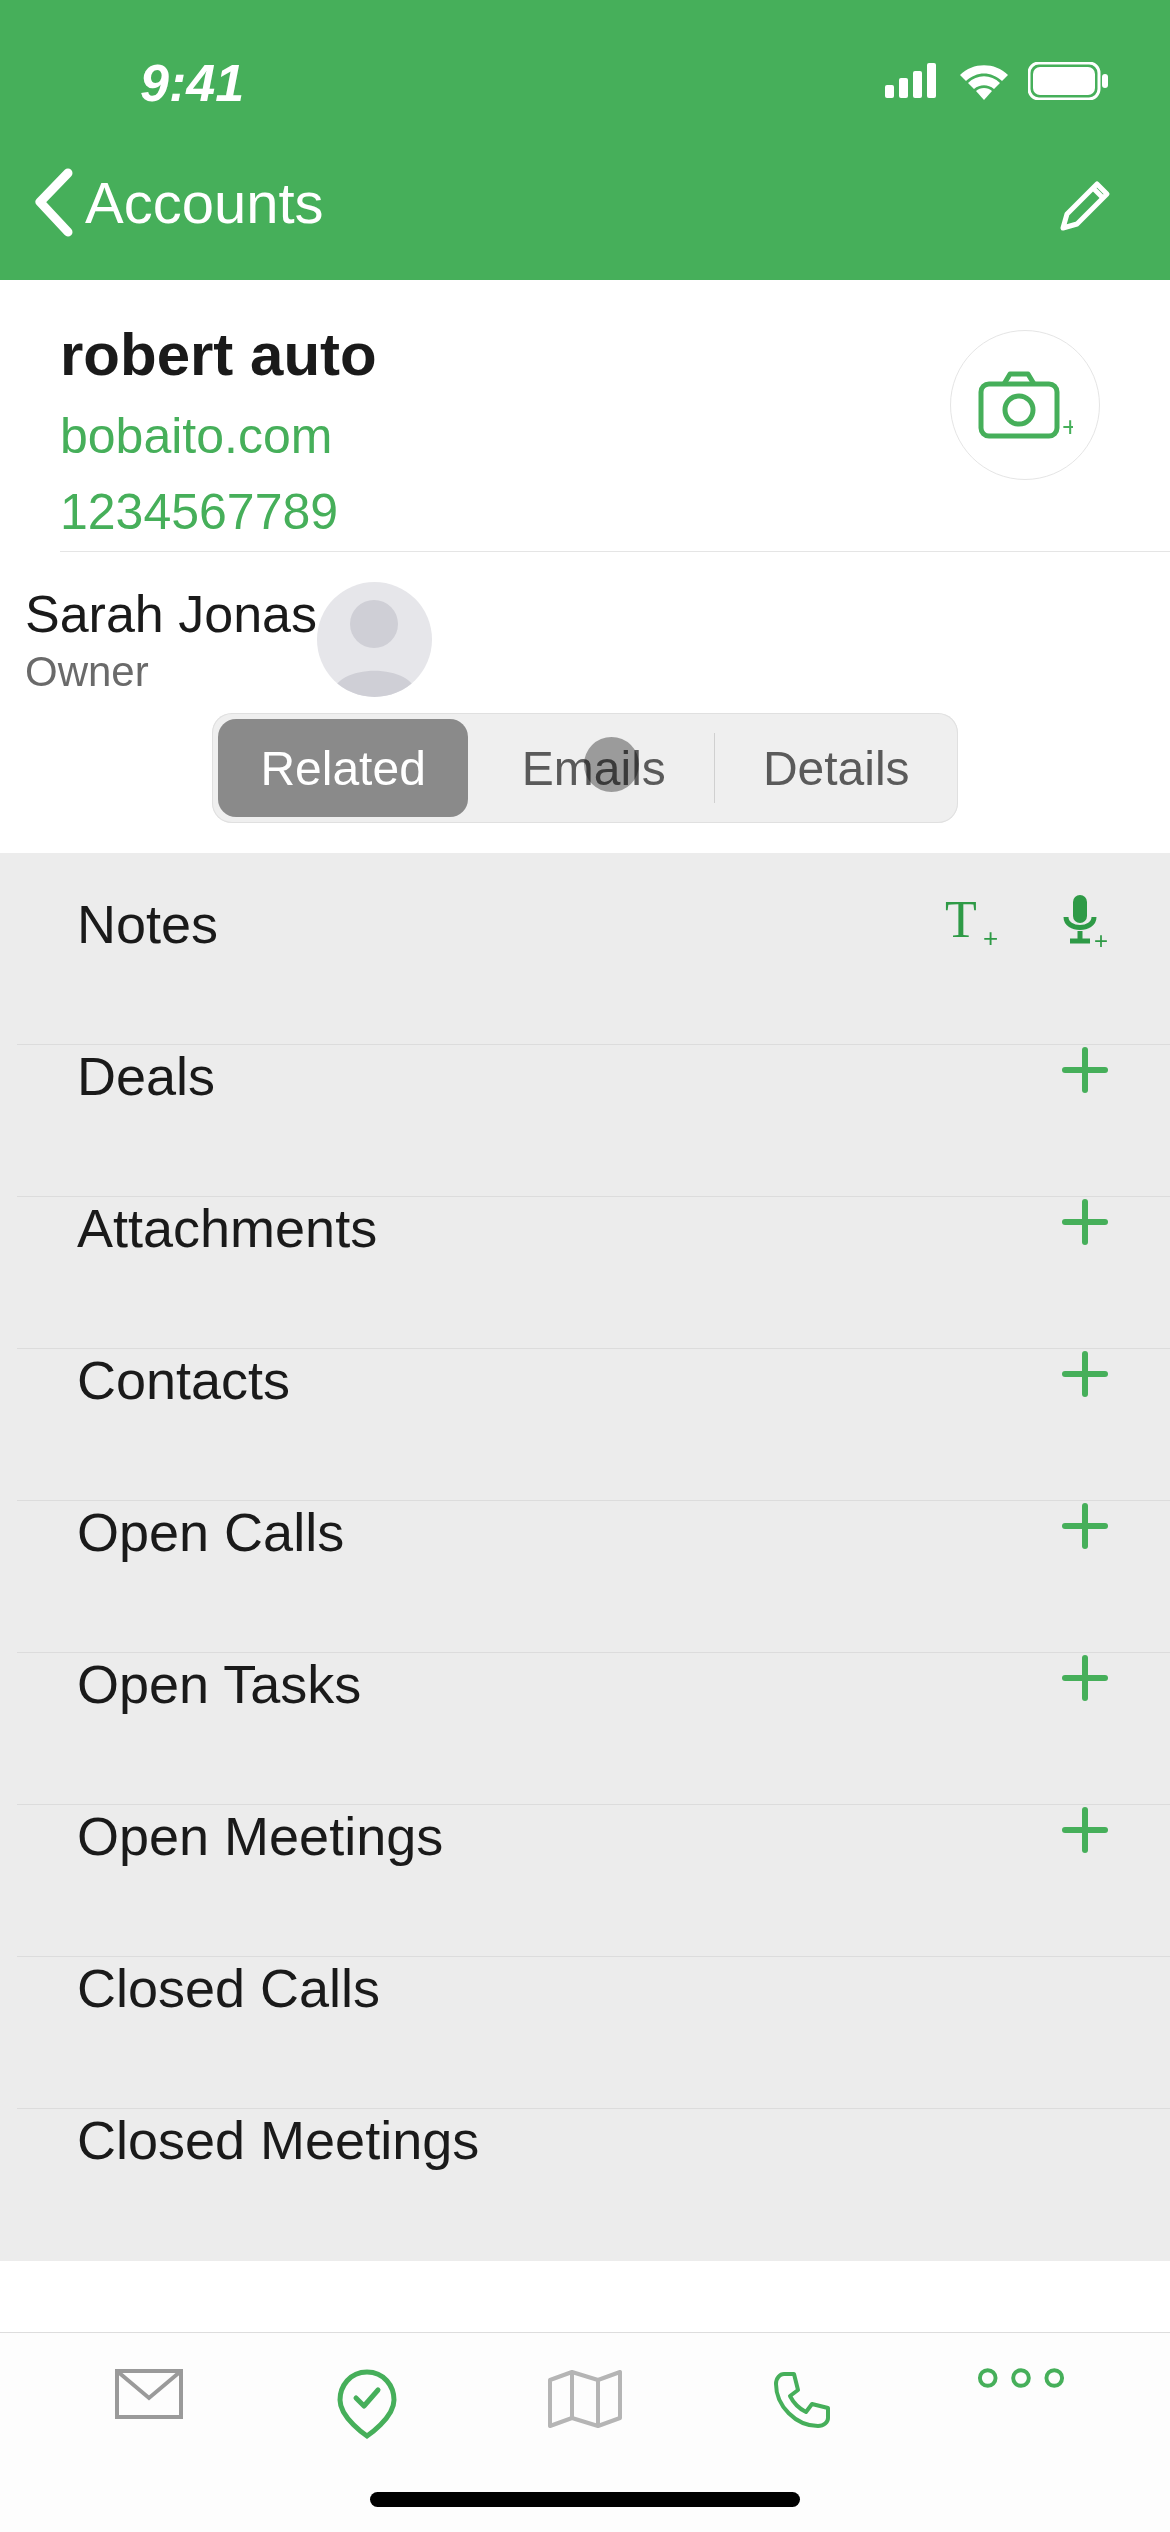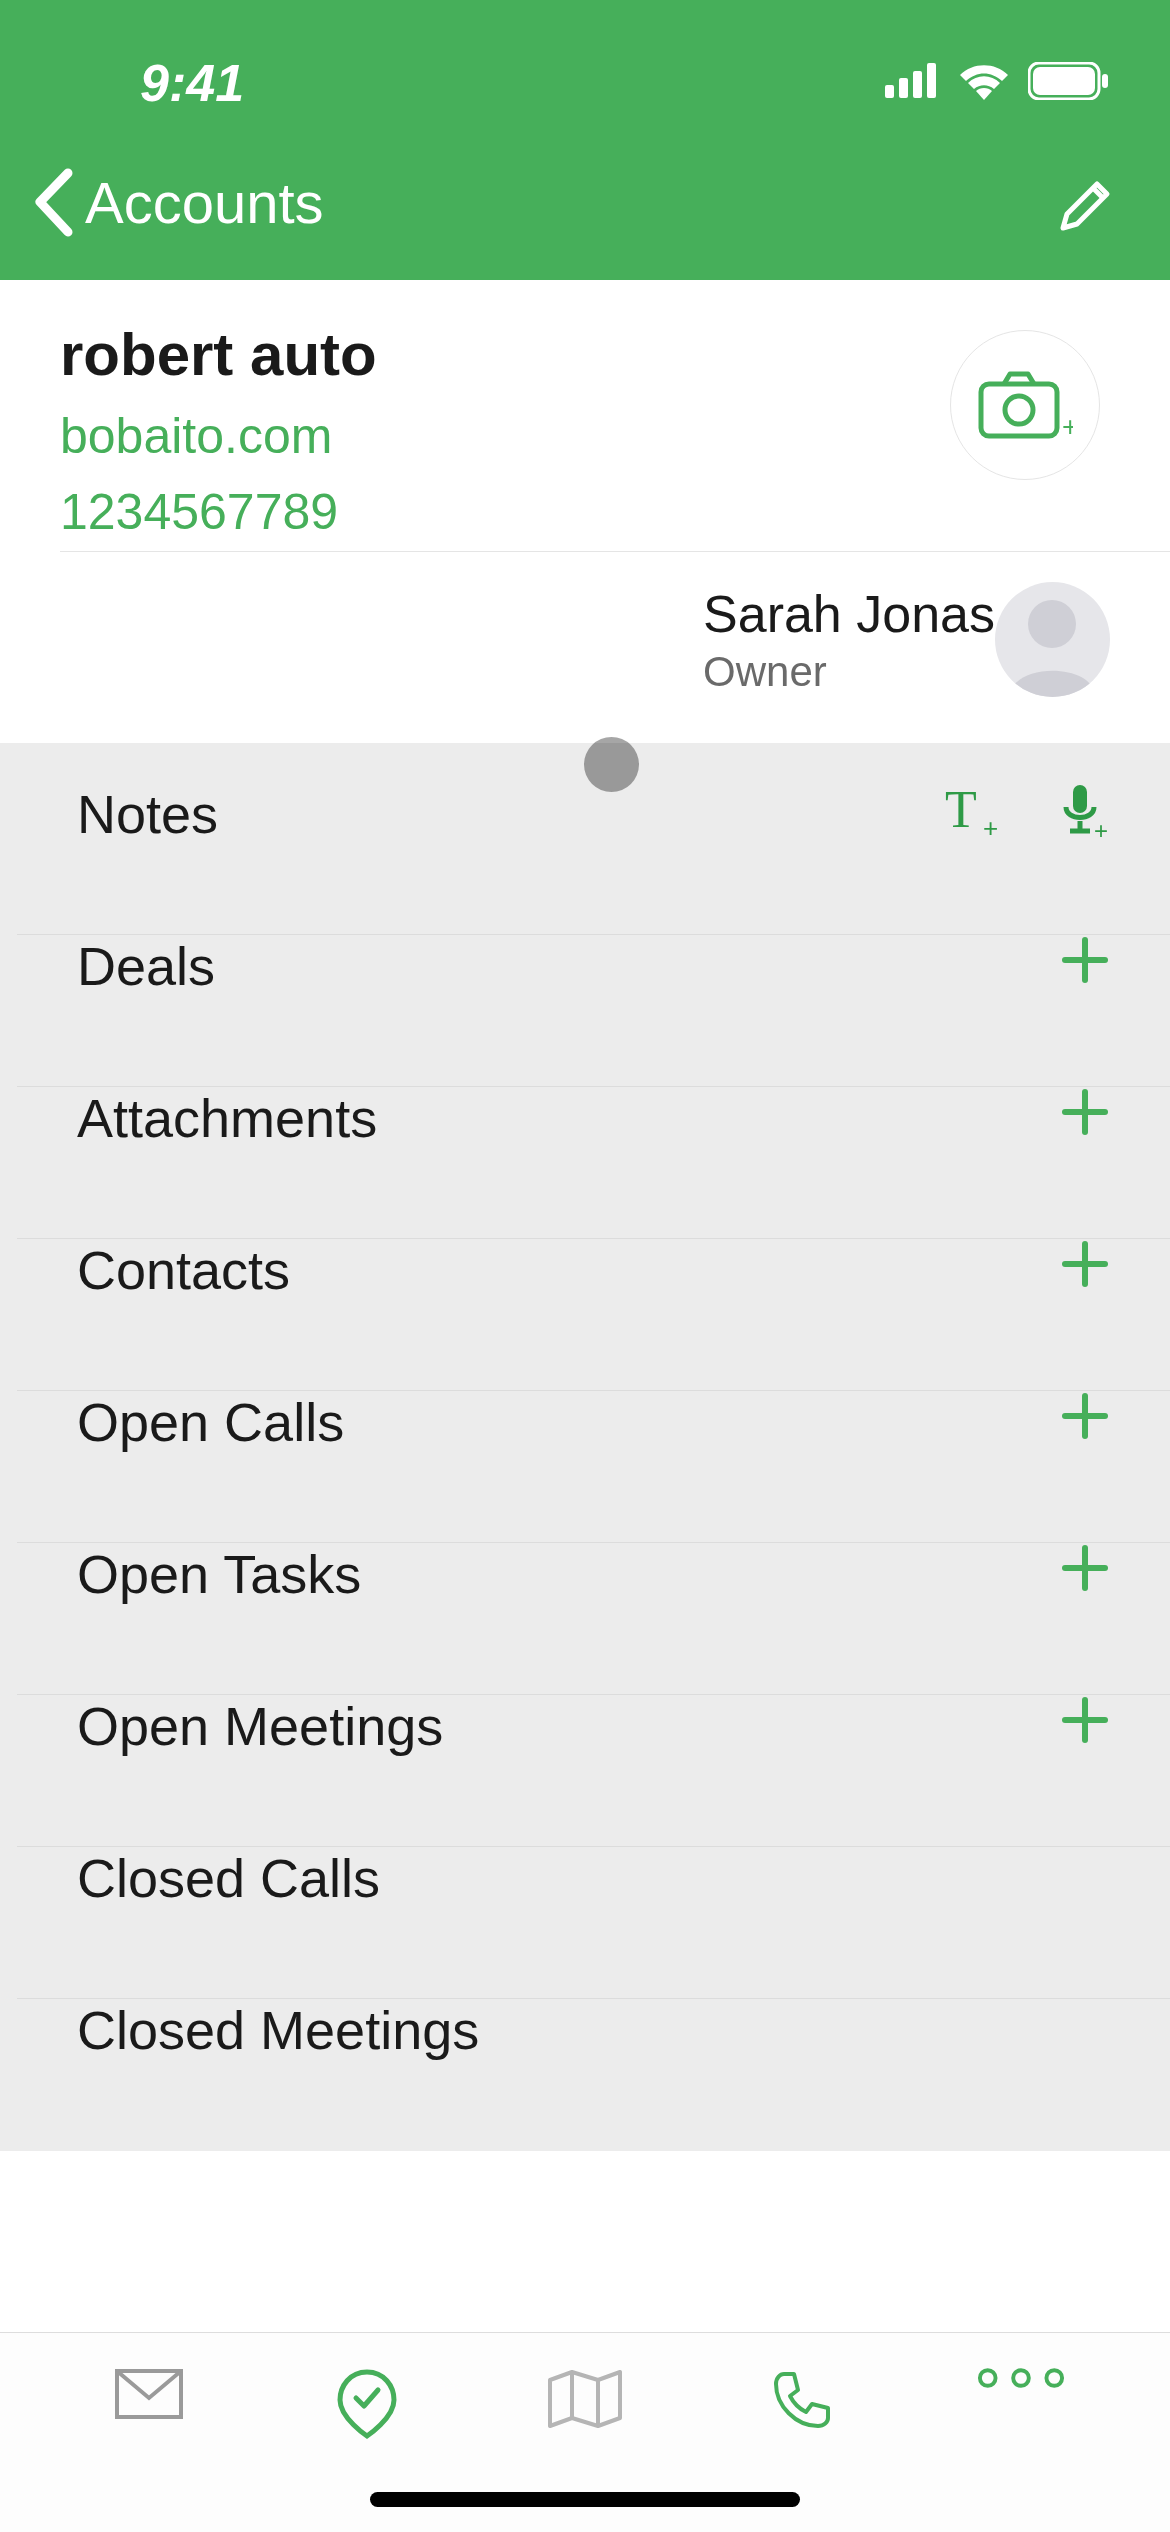--- a/index.html
+++ b/index.html
@@ -94,22 +94,22 @@
   .divider-thin {
     height: 1px;
     background: #e5e5e5;
     margin-left: 60px;
   }
 
   .owner-row {
     background: #fff;
     display: flex;
     align-items: center;
-    justify-content: flex-end;
-    padding: 30px 60px 10px 60px;
+    justify-content: flex-start;
+    padding: 30px 60px 10px 25px;
   }
   .owner-text {
     display: flex;
     flex-direction: column;
     gap: 4px;
   }
   .owner-name {
     font-size: 52px;
     color: #1a1a1a;
     font-weight: 400;
@@ -308,20 +308,26 @@
   </div>
   <div class="owner-avatar">
     <svg width="115" height="115" viewBox="0 0 115 115">
       <circle cx="57" cy="42" r="24" fill="#cfcfd6"></circle>
       <path d="M15 115 C15 80 100 80 100 115 Z" fill="#cfcfd6"></path>
     </svg>
   </div>
 </div>
 
 <div class="seg-wrap">
+  <div class="seg">
+    <div class="seg-item active">Related</div>
+    <div class="seg-item">Emails</div>
+    <div class="seg-sep"></div>
+    <div class="seg-item">Details</div>
+  </div>
   <div class="tap-dot"></div>
 </div>
 
 <div class="related-list">
 
   <div class="rl-row">
     <div class="rl-label">Notes</div>
     <div class="rl-actions">
       <span>
         <svg width="55" height="55" viewBox="0 0 55 55">

